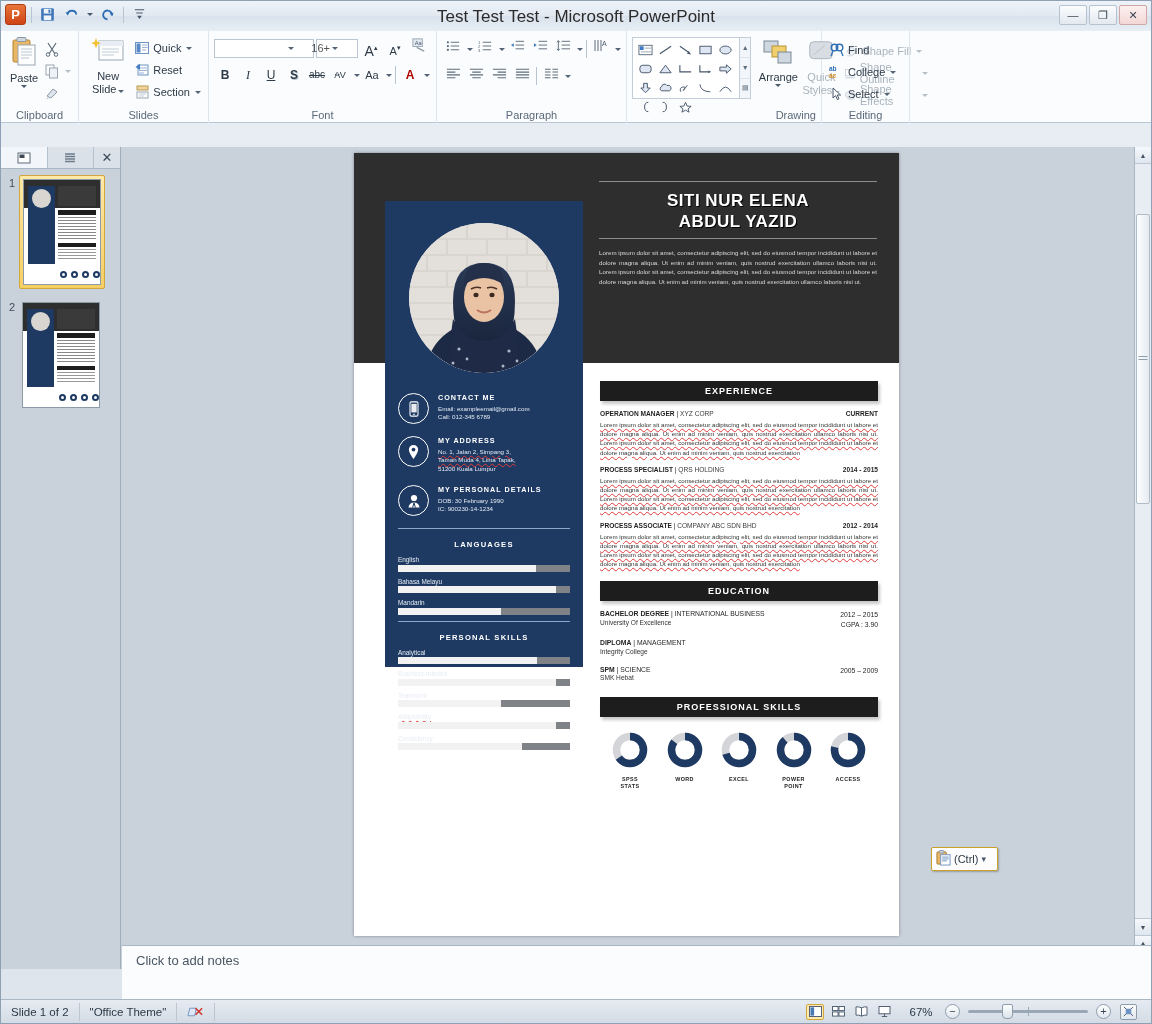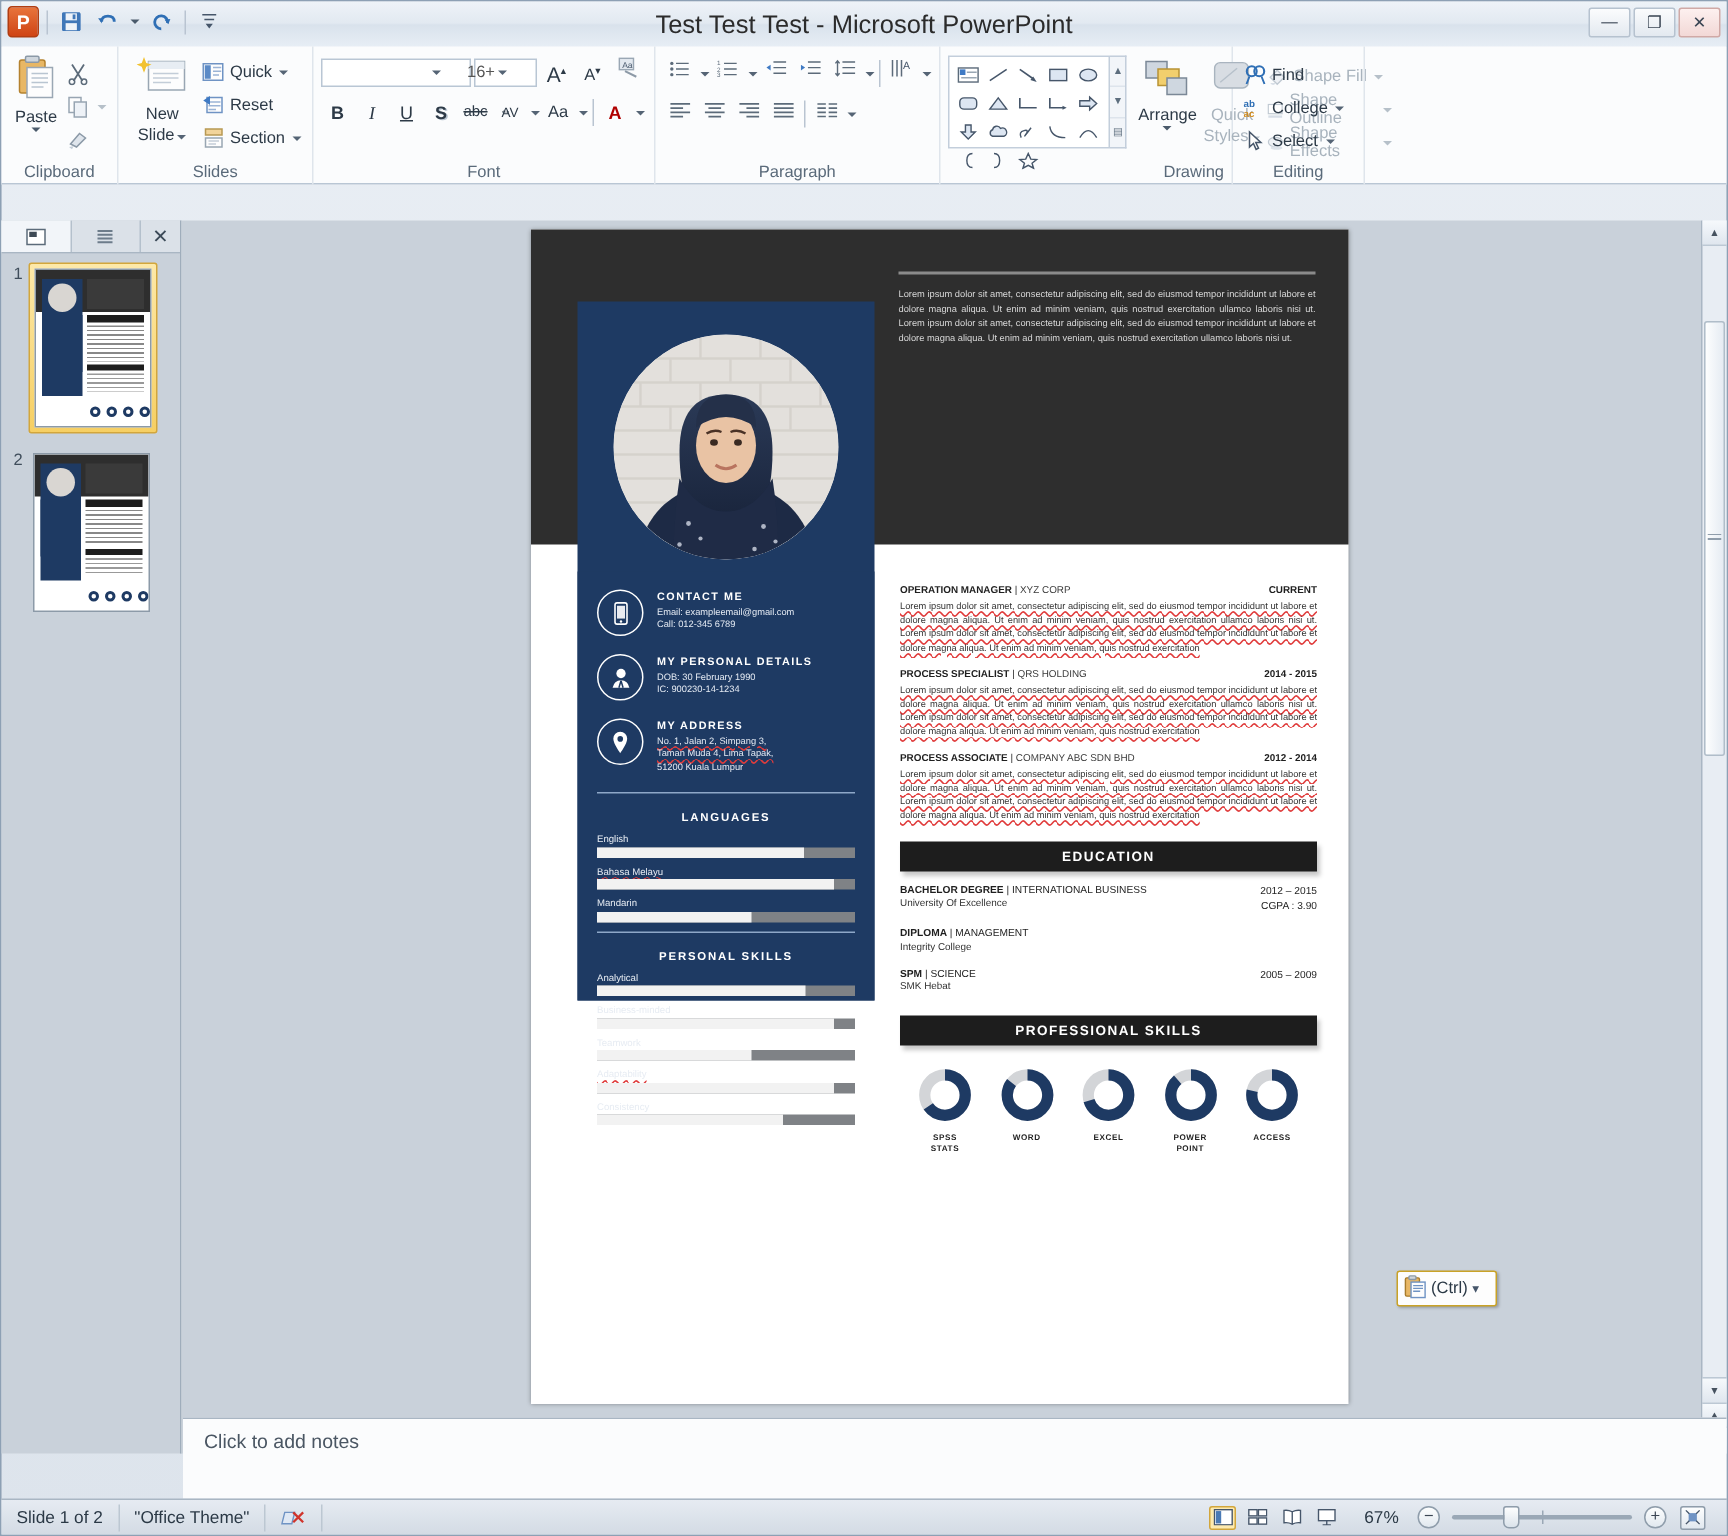--- a/index.html
+++ b/index.html
@@ -751,20 +751,24 @@
                   <circle cx="108" cy="138" r="1.4"></circle>
                     <circle cx="94" cy="143" r="1.5"></circle>
                 </g>
               </g>
             </svg>
           </div>
         </div>
 
         <div class="r-name-wrap">
           <div class="r-rule"></div>
+          <div class="r-name">
+            <div>SITI NUR ELENA</div>
+            <div>ABDUL YAZID</div>
+          </div>
           <div class="r-rule"></div>
           <div class="r-blurb">Lorem ipsum dolor sit amet, consectetur adipiscing elit, sed do eiusmod tempor incididunt ut labore et dolore magna aliqua. Ut enim ad minim veniam, quis nostrud exercitation ullamco laboris nisi ut. Lorem ipsum dolor sit amet, consectetur adipiscing elit, sed do eiusmod tempor incididunt ut labore et dolore magna aliqua. Ut enim ad minim veniam, quis nostrud exercitation ullamco laboris nisi ut.</div>
         </div>
 
         <div class="r-side">
           <div class="contact-row">
             <div class="cicon">
               <svg width="14" height="16" viewBox="0 0 14 18">
                   <rect x="2.5" y="1" width="9" height="16" rx="1.6" fill="none" stroke="#fff" stroke-width="1.2"></rect>
                   <rect x="4" y="3.2" width="6" height="9.6" fill="#fff" opacity=".9"></rect>
@@ -772,46 +776,46 @@
                 </svg>
             </div>
             <div>
               <div class="ctitle">CONTACT  ME</div>
               <div class="cline">Email: exampleemail@gmail.com</div>
               <div class="cline">Call: 012-345 6789</div>
             </div>
           </div>
           <div class="contact-row">
             <div class="cicon">
-              <svg width="16" height="16" viewBox="0 0 16 16">
-                  <circle cx="8" cy="5" r="3.1" fill="#fff"></circle>
-                  <path d="M2.4 14.5 q1-5 5.6-5 q4.6 0 5.6 5 Z" fill="#fff"></path>
-                  <path d="M8 9.8 L6.6 14.5 M8 9.8 L9.4 14.5" stroke="#1e3a63" stroke-width="1"></path>
-                </svg>
-            </div>
-            <div>
-              <div class="ctitle">MY PERSONAL DETAILS</div>
-              <div class="cline">DOB: 30 February 1990</div>
-              <div class="cline">IC: 900230-14-1234</div>
-            </div>
-          </div>
-          <div class="contact-row">
-            <div class="cicon">
               <svg width="13" height="16" viewBox="0 0 14 18">
                   <path d="M7 1 a5.2 5.2 0 0 1 5.2 5.2 C12.2 10 7 17 7 17 S1.8 10 1.8 6.2 A5.2 5.2 0 0 1 7 1 Z" fill="#fff"></path>
                   <circle cx="7" cy="6.3" r="2.1" fill="#1e3a63"></circle>
                 </svg>
             </div>
             <div>
               <div class="ctitle">MY ADDRESS</div>
               <div class="cline wavy">No. 1, Jalan 2, Simpang 3,</div>
               <div class="cline wavy">Taman Muda 4, Lima Tapak,</div>
               <div class="cline">51200 Kuala Lumpur</div>
             </div>
           </div>
+          <div class="contact-row">
+            <div class="cicon">
+              <svg width="16" height="16" viewBox="0 0 16 16">
+                  <circle cx="8" cy="5" r="3.1" fill="#fff"></circle>
+                  <path d="M2.4 14.5 q1-5 5.6-5 q4.6 0 5.6 5 Z" fill="#fff"></path>
+                  <path d="M8 9.8 L6.6 14.5 M8 9.8 L9.4 14.5" stroke="#1e3a63" stroke-width="1"></path>
+                </svg>
+            </div>
+            <div>
+              <div class="ctitle">MY PERSONAL DETAILS</div>
+              <div class="cline">DOB: 30 February 1990</div>
+              <div class="cline">IC: 900230-14-1234</div>
+            </div>
+          </div>
 
           <div class="sec-line" style="margin-top:2px"></div>
           <div class="sec-head">LANGUAGES</div>
 
           <div>
             <div class="bar-label">English</div>
             <div class="bar">
                 <span style="width: 80%;"></span>
               </div>
           </div>
@@ -857,20 +861,21 @@
           </div>
           <div>
             <div class="bar-label">Consistency</div>
             <div class="bar">
                 <span style="width: 72%;"></span>
               </div>
           </div>
         </div>
 
         <div class="r-main">
+          <div class="blackbar">EXPERIENCE</div>
 
           <div>
             <div class="job-head">
               <div class="job-title">
                 <b>OPERATION MANAGER</b> | <span>XYZ CORP</span>
               </div>
               <div class="job-date">CURRENT</div>
             </div>
             <div class="job-body wavy">Lorem ipsum dolor sit amet, consectetur adipiscing elit, sed do eiusmod tempor incididunt ut labore et dolore magna aliqua. Ut enim ad minim veniam, quis nostrud exercitation ullamco laboris nisi ut. Lorem ipsum dolor sit amet, consectetur adipiscing elit, sed do eiusmod tempor incididunt ut labore et dolore magna aliqua. Ut enim ad minim veniam, quis nostrud exercitation</div>
           </div>

